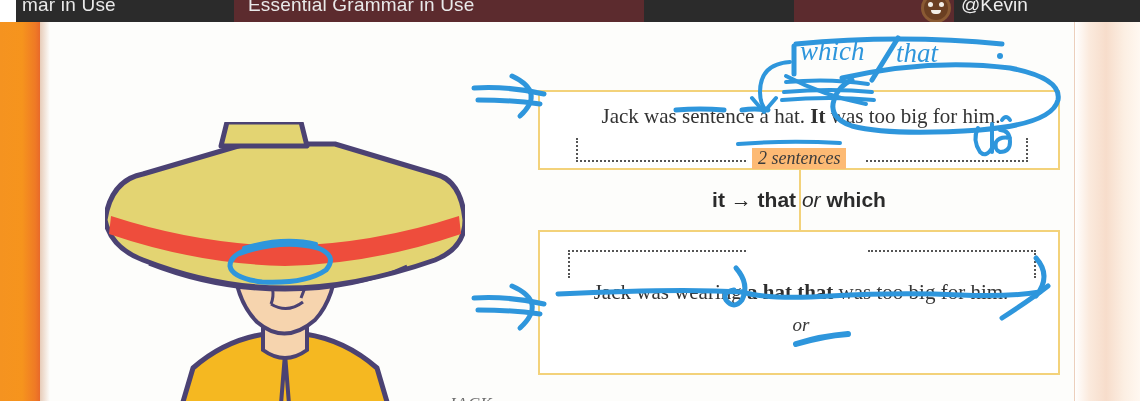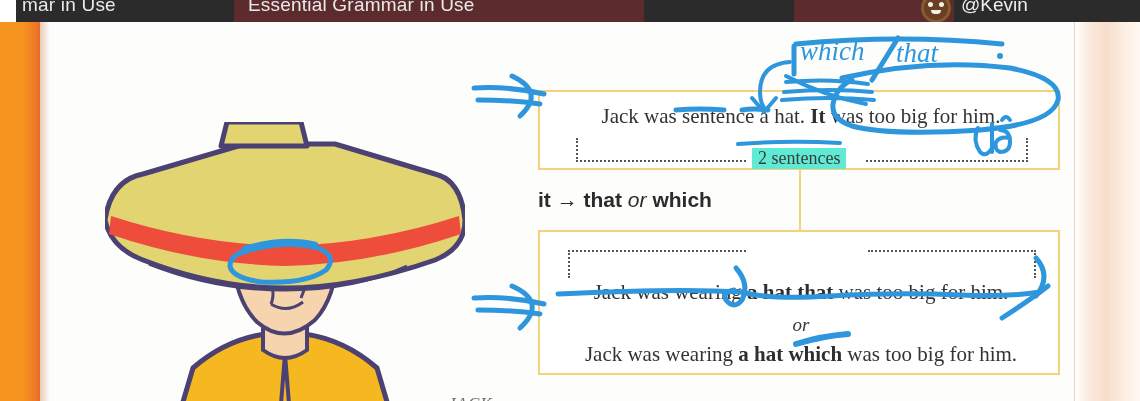--- a/index.html
+++ b/index.html
@@ -99,27 +99,27 @@
 
   
   .bracket{position:absolute;box-sizing:border-box;}
   .bracket .line{
     position:absolute;border-top:2px dotted #555;height:0;
   }
   .bracket .tick{
     position:absolute;border-left:2px dotted #555;width:0;
   }
   .caption{
-    position:absolute;font-size:18px;color:#3c3c3c;
+    position:absolute;font-style:italic;font-size:18px;color:#3c3c3c;
     font-family:"Liberation Serif", serif;white-space:nowrap;
-    background:#5eead4;padding:0 6px;
+    background:#fdba74;padding:0 6px;
   }
 
   .rule{
-    position:absolute;left:0;width:522px;top:120px;text-align:left;
+    position:absolute;left:0;width:522px;top:120px;text-align:center;
     font-size:21px;color:#2b2b2b;
     font-family:"Liberation Sans", sans-serif;white-space:nowrap;
   }
   .rule b{font-weight:bold;}
   .rule i{font-style:italic;font-weight:normal;}
 
   .jack-label{
     position:absolute;left:448px;top:372px;
     font-style:italic;font-size:17px;color:#6d6d6d;letter-spacing:1px;
     font-family:"Liberation Serif", serif;
@@ -223,23 +223,20 @@
         <div class="tick" style="left:0;top:4px;height:28px;"></div>
         <div class="tick" style="left:466px;top:4px;height:28px;"></div>
       </div>
 
       <div class="sent s1">
         <span>Jack was wearing </span><b>a hat that</b><span> was too big for him.</span>
       </div>
 
       <div class="orline">or</div>
 
-      <div class="sent s2">
-        <span>Jack was wearing </span><b>a hat which</b><span> was too big for him.</span>
-      </div>
     </div>
   </div>
 </div>
 
 <div class="ink">
   <svg width="1140" height="401" viewBox="0 0 1140 401">
     <g stroke="#2e96dc" fill="none" stroke-linecap="round" stroke-linejoin="round">
 
       <g>
         <path d="M474 88 Q510 86 544 94" stroke-width="5"></path>

